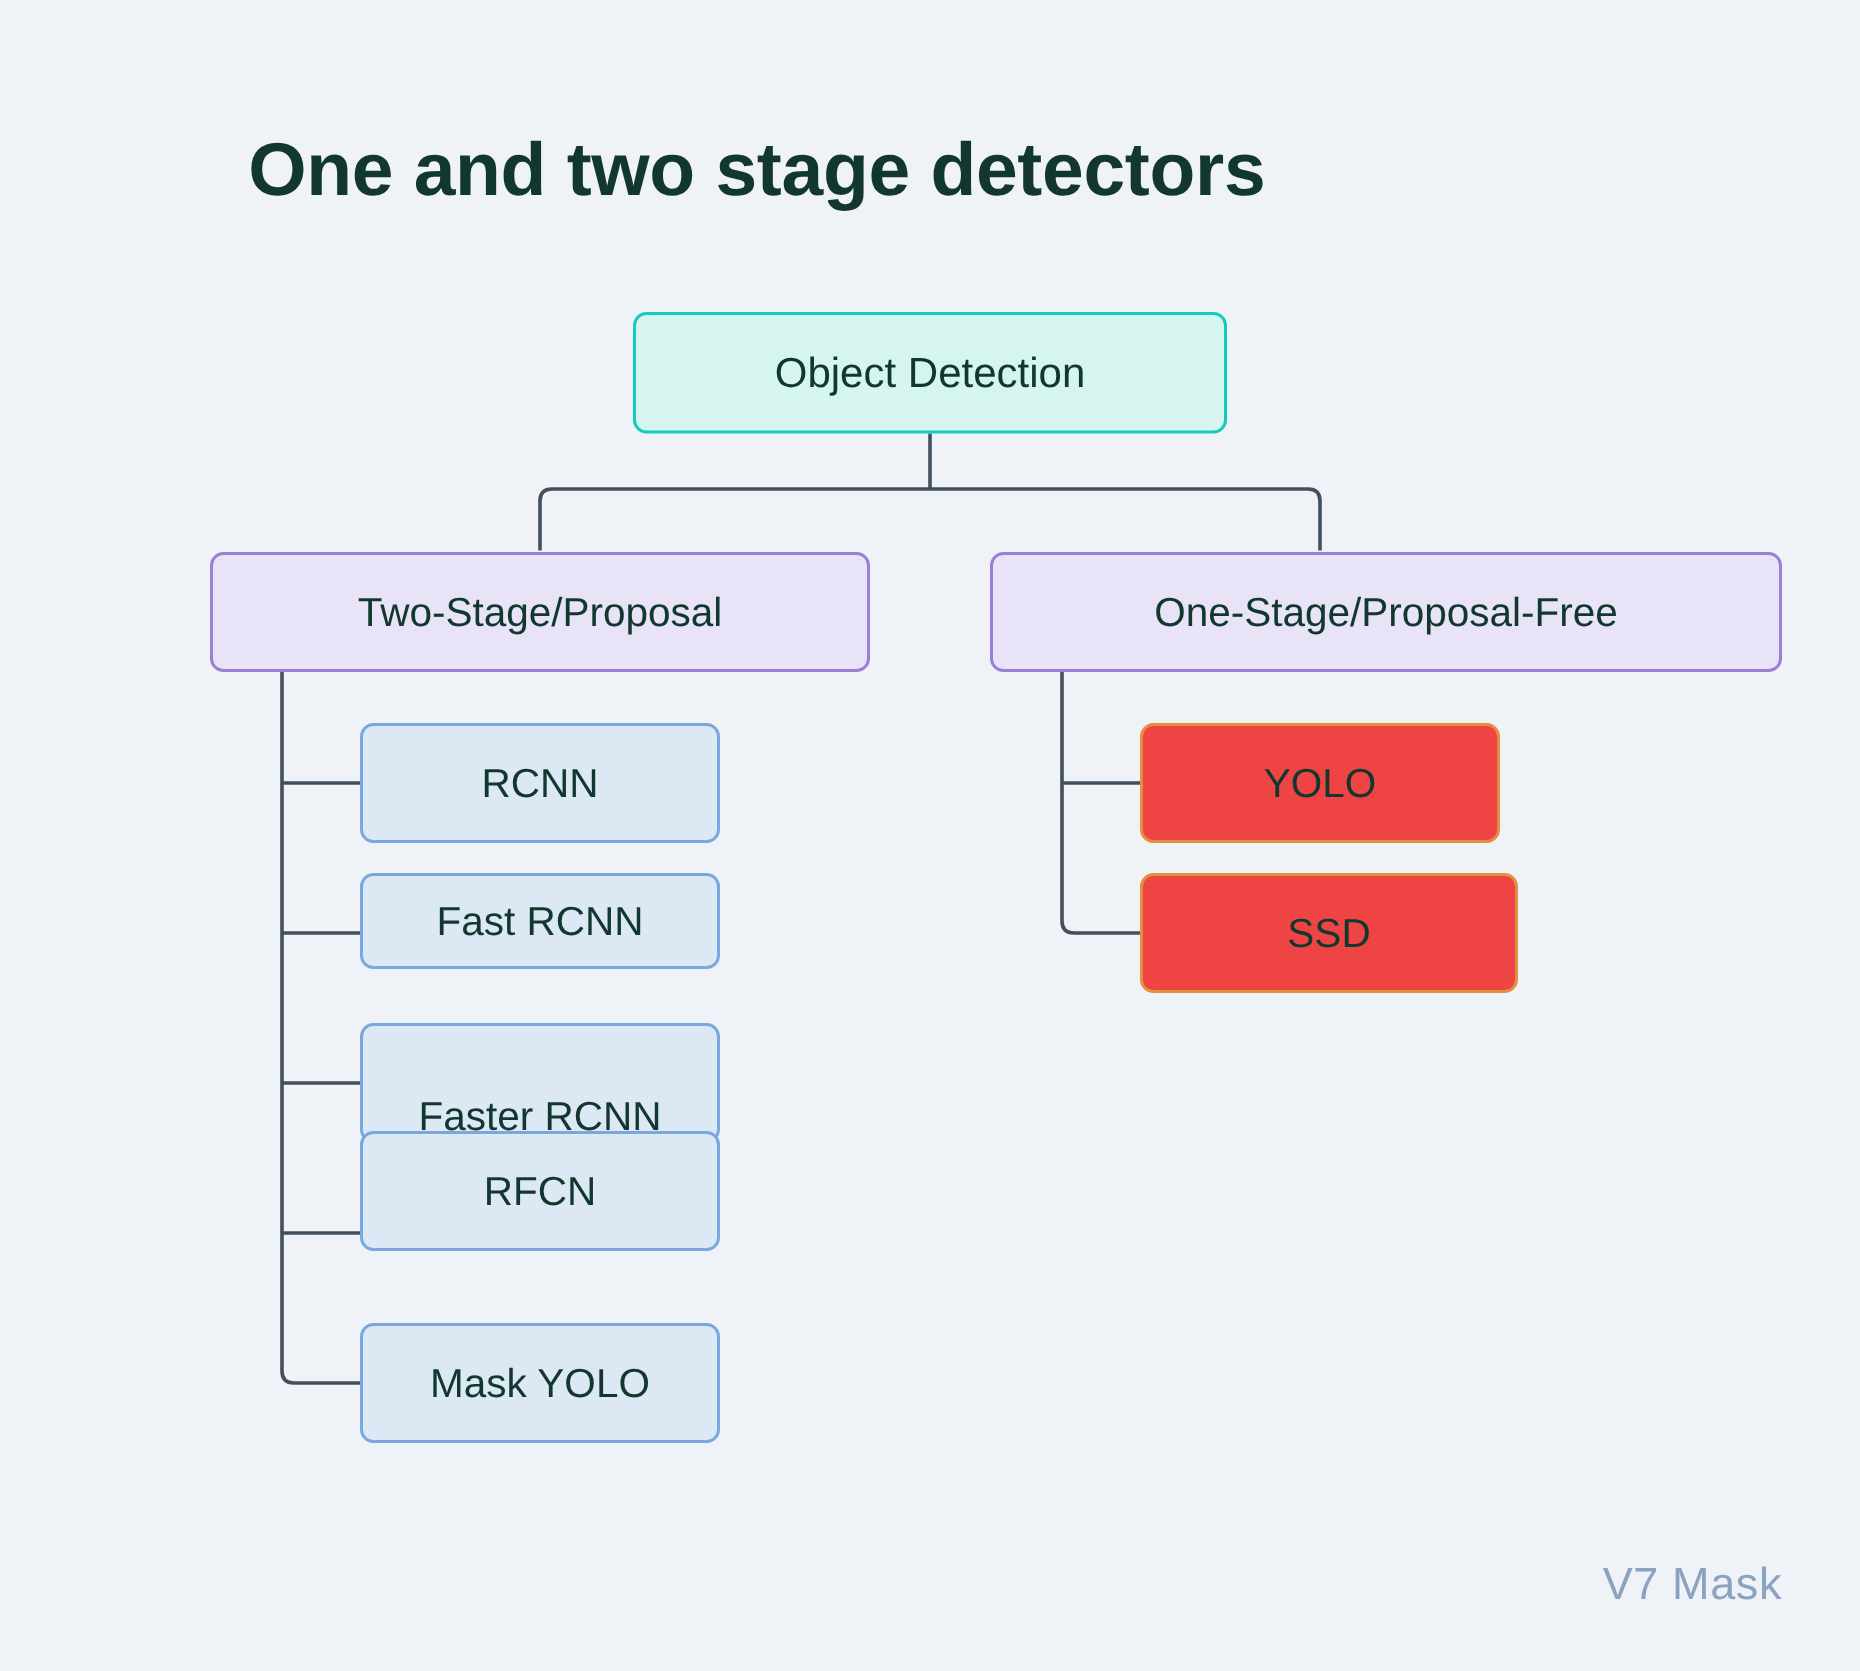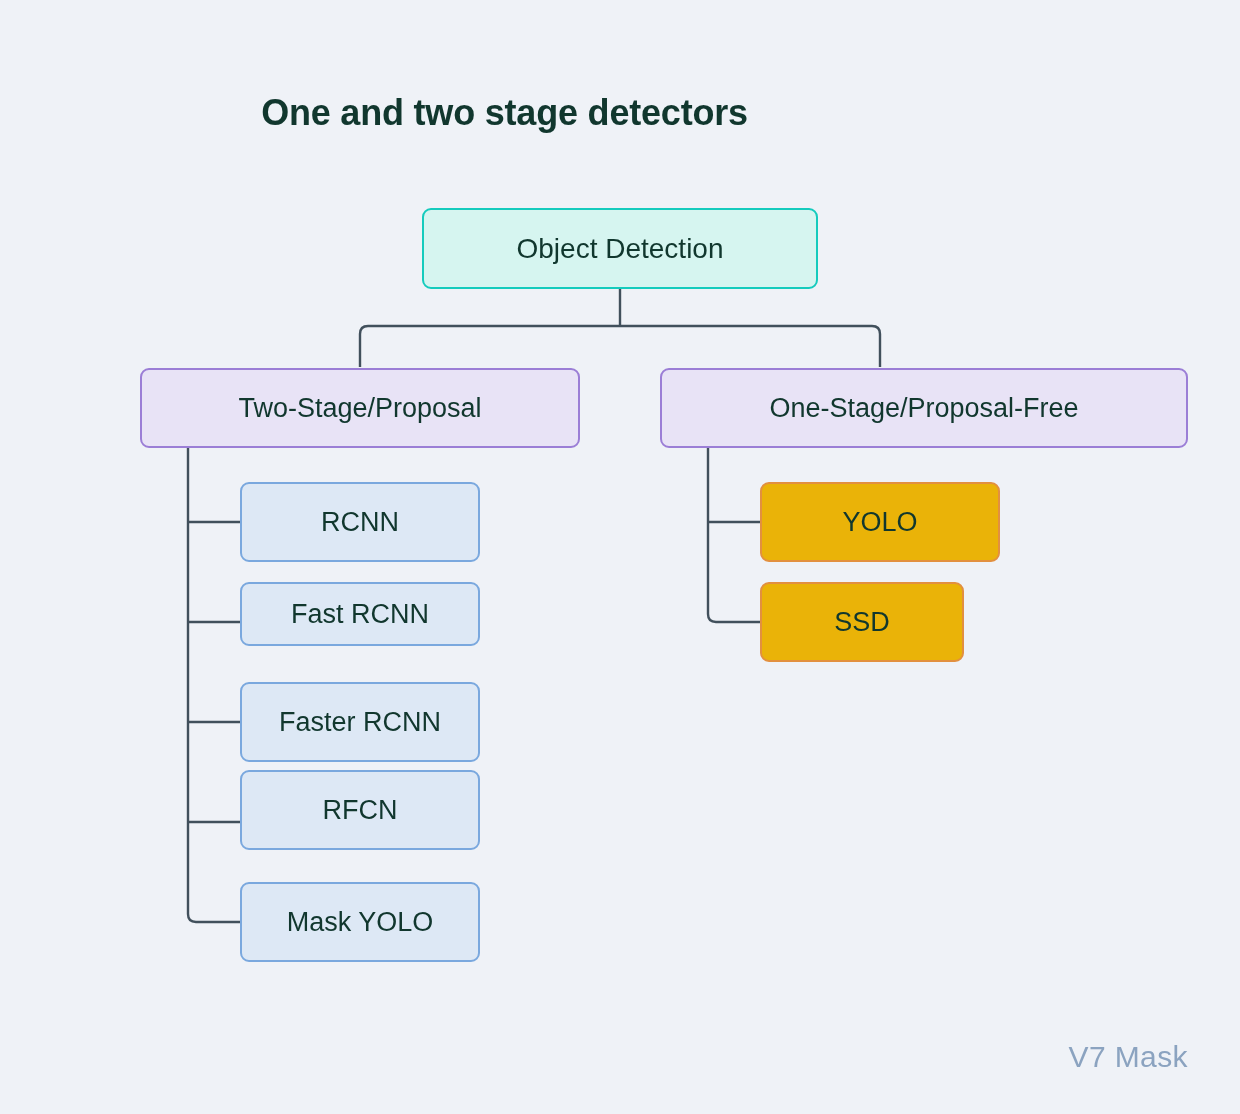--- a/index.html
+++ b/index.html
@@ -19,21 +19,21 @@
     height: 1114px;
   }
 
   
   .title {
     position: absolute;
     left: 0;
     top: 82px;
     width: 1009px;
     text-align: center;
-    font-size: 36px;
+    font-size: 50px;
     font-weight: bold;
     color: #11372e;
     letter-spacing: -0.2px;
     line-height: 62px;
     white-space: nowrap;
   }
 
   
   #wires {
     position: absolute;
@@ -81,21 +81,21 @@
     text-align: center;
   }
   
   .node.blue {
     background: #dde8f5;
     border-color: #7aa8de;
     font-size: 27px;
   }
   
   .node.orange {
-    background: #eab308;
+    background: #ef4444;
     border-color: #e2903f;
     font-size: 27px;
   }
 
   
   .watermark {
     position: absolute;
     right: 52px;
     top: 1040px;
     font-size: 30px;
@@ -140,35 +140,35 @@
   </div>
 
   <div class="node blue" style="left:240px; top:482px; width:240px; height:80px;">
     <span>RCNN</span>
   </div>
 
   <div class="node blue" style="left:240px; top:582px; width:240px; height:64px;">
     <span>Fast RCNN</span>
   </div>
 
-  <div class="node blue" style="left:240px; top:682px; width:240px; height:80px;">
+  <div class="node blue" style="left:240px; top:682px; width:240px; height:80px;align-items:flex-end;">
     <span>Faster RCNN</span>
   </div>
 
-  <div class="node blue" style="left:240px; top:770px; width:240px; height:80px;">
+  <div class="node blue" style="left:240px; top:754px; width:240px; height:80px;">
     <span>RFCN</span>
   </div>
 
   <div class="node blue" style="left:240px; top:882px; width:240px; height:80px;">
     <span>Mask YOLO</span>
   </div>
 
   <div class="node orange" style="left:760px; top:482px; width:240px; height:80px;">
     <span>YOLO</span>
   </div>
 
-  <div class="node orange" style="left:760px; top:582px; width:204px; height:80px;text-align:right;">
+  <div class="node orange" style="left:760px; top:582px; width:252px; height:80px;text-align:right;">
     <span>SSD</span>
   </div>
 
   <div class="watermark">V7 Mask</div>
 
 </div>
 
 </body></html>

